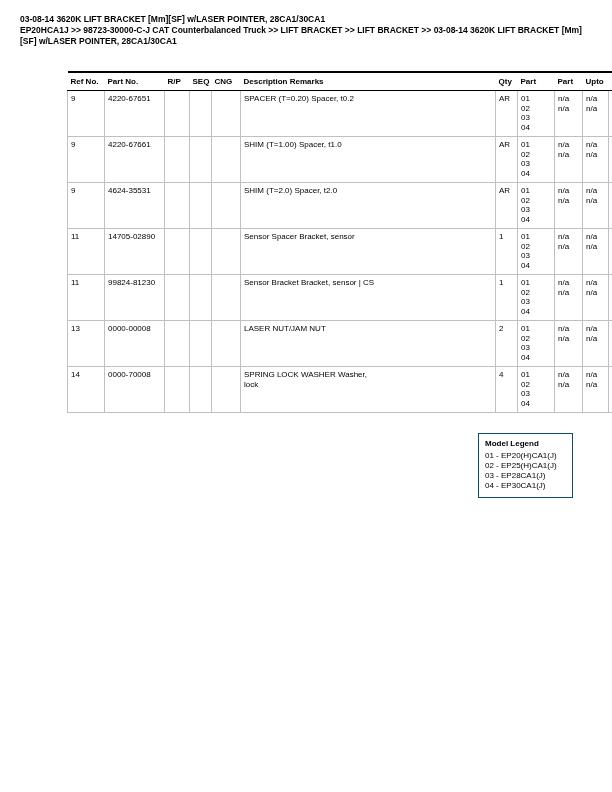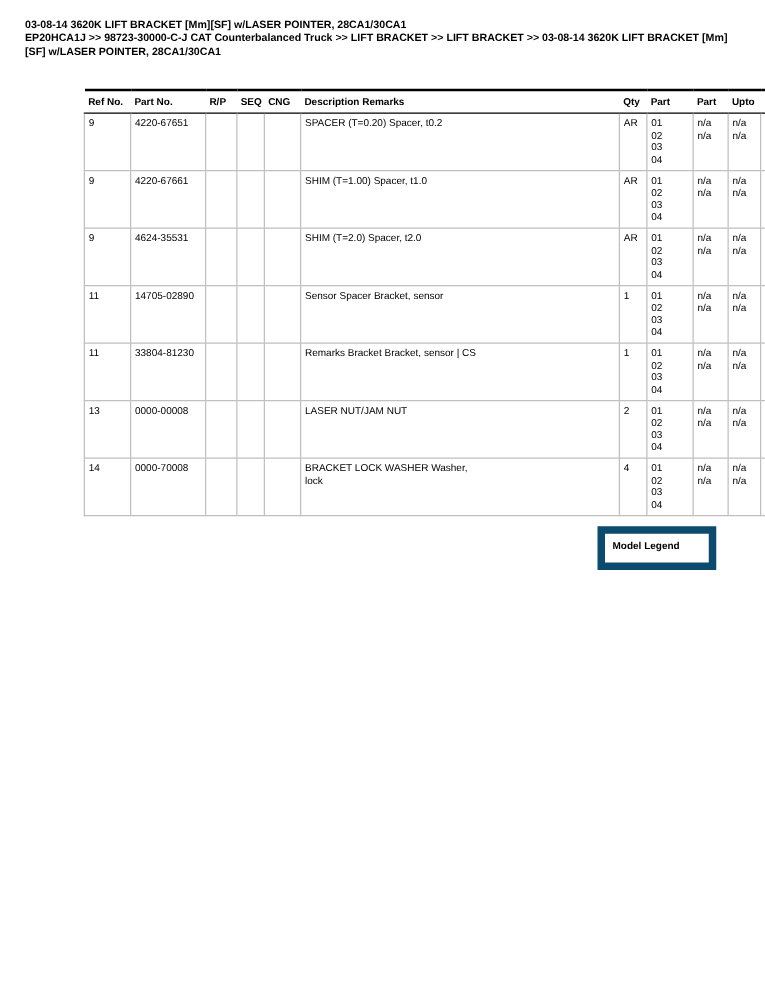--- a/index.html
+++ b/index.html
@@ -46,24 +46,24 @@
   table.parts td {
     font-size: 8px; line-height: 9.5px;
     vertical-align: top;
     padding: 3px 3px;
     height: 46px;
     border: 1px solid #c0c0c0;
     overflow: hidden;
   }
   td.pre { white-space: pre-line; }
   .legend-box {
-    margin-top: 8px;
+    margin-top: 20px;
     margin-left: 458px;
     width: 95px;
-    border: 6px solid #0c4a6e;
+    border: 1px solid #0c4a6e;
     padding: 4px 20px 6px 6px;
   }
   .legend-title { font-size: 8px; font-weight: bold; line-height: 11px; margin-bottom: 2px; }
   .legend-item { font-size: 8px; line-height: 10px; white-space: nowrap; }
 </style>
 </head>
 <body>
 
 <div class="page">
 
@@ -173,25 +173,25 @@
 04</td>
     <td class="pre">n/a
 n/a</td>
     <td class="pre">n/a
 n/a</td>
     <td>S</td>
   </tr>
 
   <tr>
     <td>11</td>
-    <td>33804-81230</td>
-    <td></td>
-    <td></td>
-    <td></td>
-    <td class="pre">Remarks Bracket Bracket, sensor | CS</td>
+    <td>99824-81230</td>
+    <td></td>
+    <td></td>
+    <td></td>
+    <td class="pre">Sensor Bracket Bracket, sensor | CS</td>
     <td>1</td>
     <td class="pre">01
 02
 03
 04</td>
     <td class="pre">n/a
 n/a</td>
     <td class="pre">n/a
 n/a</td>
     <td></td>
@@ -216,33 +216,42 @@
 n/a</td>
     <td>S</td>
   </tr>
 
   <tr>
     <td>14</td>
     <td>0000-70008</td>
     <td></td>
     <td></td>
     <td></td>
-    <td class="pre">BRACKET LOCK WASHER Washer,
+    <td class="pre">SPRING LOCK WASHER Washer,
 lock</td>
     <td>4</td>
     <td class="pre">01
 02
 03
 04</td>
     <td class="pre">n/a
 n/a</td>
     <td class="pre">n/a
 n/a</td>
     <td>S</td>
   </tr>
 </tbody>
   </table>
 
   <div class="legend-box">
     <div class="legend-title">Model Legend</div>
+    <div>
+  <div class="legend-item">01 - EP20(H)CA1(J)</div>
+
+  <div class="legend-item">02 - EP25(H)CA1(J)</div>
+
+  <div class="legend-item">03 - EP28CA1(J)</div>
+
+  <div class="legend-item">04 - EP30CA1(J)</div>
+</div>
   </div>
 
 </div>
 
 </body></html>

